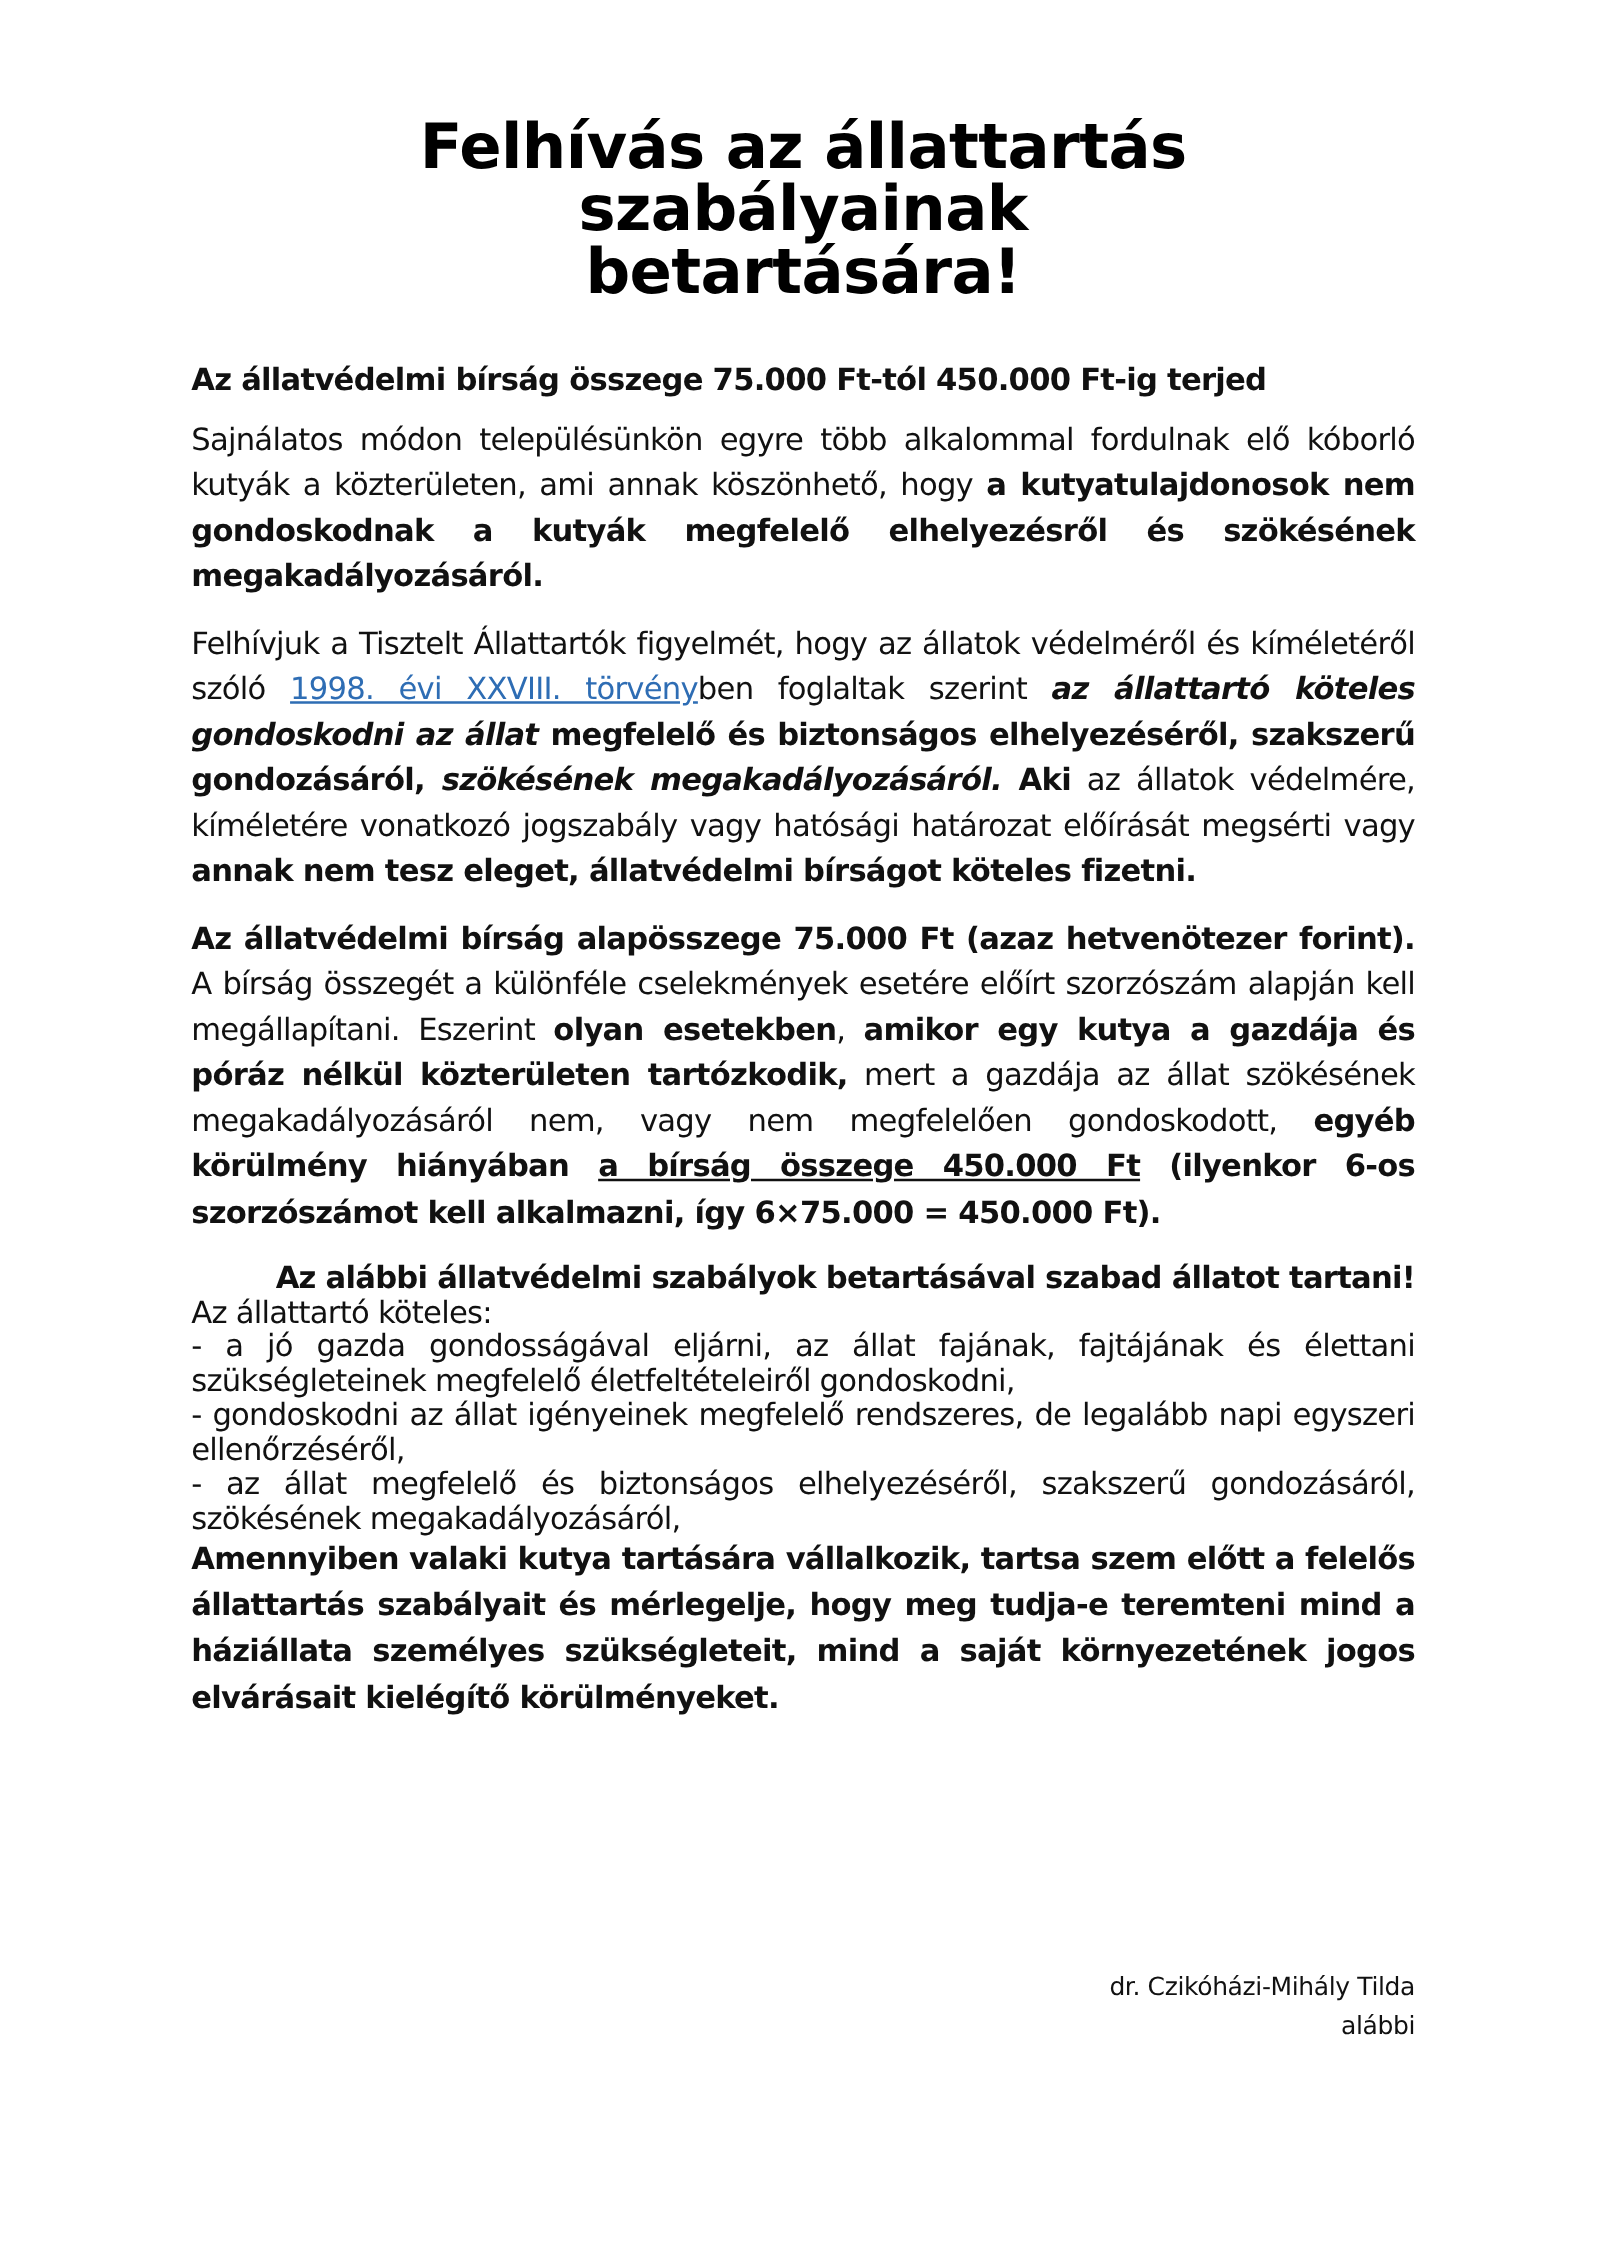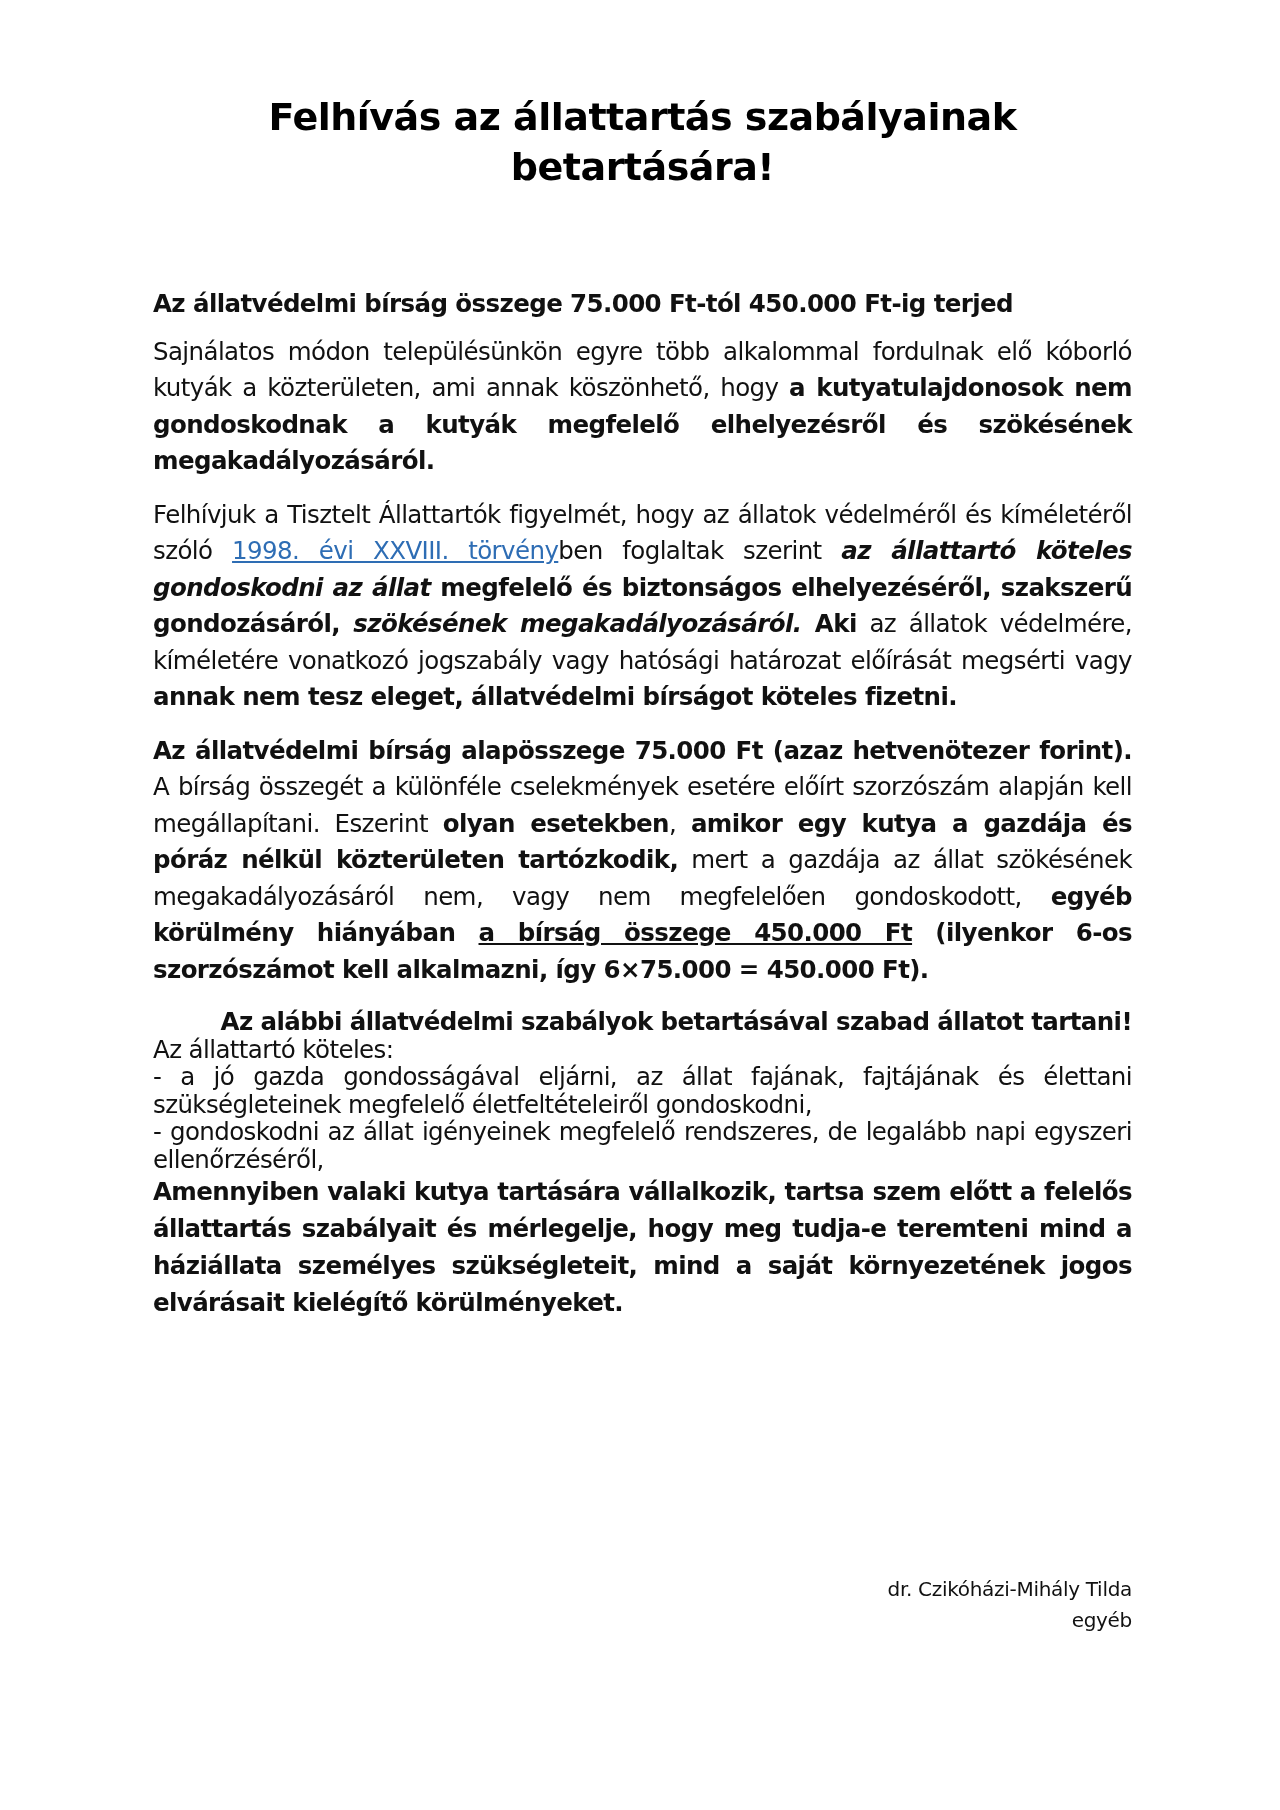--- a/index.html
+++ b/index.html
@@ -4,21 +4,21 @@
 <style>
   html, body { margin: 0; padding: 0; background: #ffffff; }
   body { width: 1280px; height: 1810px; position: relative; overflow: hidden; }
   .page {
     position: absolute; left: 0; top: 0; width: 1280px; height: 1810px;
     background: #ffffff; color: #111111;
     font-family: "DejaVu Sans", sans-serif;
   }
   .title {
     position: absolute; left: 153px; top: 92px; width: 979px;
-    text-align: center; font-weight: bold; font-size: 38px; line-height: 50px;
+    text-align: center; font-weight: bold; font-size: 50px; line-height: 50px;
     letter-spacing: -0.5px; color: #000;
   }
   .content {
     position: absolute; left: 153px; top: 286px; width: 979px;
     font-size: 24.5px; line-height: 36.5px; letter-spacing: -0.6px;
   }
   .content p { margin: 0; text-align: justify; }
   .heading1 { font-weight: bold; margin-bottom: 11px !important; }
   .para { margin-bottom: 17px !important; }
   .b { font-weight: bold; }
@@ -52,24 +52,25 @@
 
     <p class="para"><span>Felhívjuk a Tisztelt Állattartók figyelmét, hogy az állatok védelméről és kíméletéről szóló </span><a class="link">1998. évi XXVIII. törvény</a><span>ben foglaltak szerint </span><span class="bi">az állattartó köteles gondoskodni az állat</span><span class="b"> megfelelő és biztonságos elhelyezéséről, szakszerű gondozásáról, </span><span class="bi">szökésének megakadályozásáról.</span><span class="b"> Aki</span><span> az állatok védelmére, kíméletére vonatkozó jogszabály vagy hatósági határozat előírását megsérti vagy </span><span class="b">annak nem tesz eleget, állatvédelmi bírságot köteles fizetni.</span></p>
 
     <p class="para"><span class="b">Az állatvédelmi bírság alapösszege 75.000 Ft (azaz hetvenötezer forint).</span><span> A bírság összegét a különféle cselekmények esetére előírt szorzószám alapján kell megállapítani. Eszerint </span><span class="b">olyan esetekben</span><span>, </span><span class="b">amikor egy kutya a gazdája és póráz nélkül közterületen tartózkodik,</span><span> mert a gazdája az állat szökésének megakadályozásáról nem, vagy nem megfelelően gondoskodott, </span><span class="b">egyéb körülmény hiányában </span><span class="b u">a bírság összege 450.000 Ft</span><span class="b"> (ilyenkor 6-os szorzószámot kell alkalmazni, így 6×75.000 = 450.000 Ft).</span></p>
 
     <div class="rules">
       <p class="heading2">Az alábbi állatvédelmi szabályok betartásával szabad állatot tartani!</p>
       <p>Az állattartó köteles:</p>
       <p>- a jó gazda gondosságával eljárni, az állat fajának, fajtájának és élettani szükségleteinek megfelelő életfeltételeiről gondoskodni,</p>
       <p>- gondoskodni az állat igényeinek megfelelő rendszeres, de legalább napi egyszeri ellenőrzéséről,</p>
+      <p>- az állat megfelelő és biztonságos elhelyezéséről, szakszerű gondozásáról, szökésének megakadályozásáról,</p>
     </div>
 
     <p class="closing">Amennyiben valaki kutya tartására vállalkozik, tartsa szem előtt a felelős állattartás szabályait és mérlegelje, hogy meg tudja-e teremteni mind a háziállata személyes szükségleteit, mind a saját környezetének jogos elvárásait kielégítő körülményeket.</p>
 
   </div>
 
   <div class="sig">
     <div>dr. Czikóházi-Mihály Tilda</div>
-    <div>egyéb</div>
+    <div>alábbi</div>
   </div>
 
 </div>
 
 </body></html>

